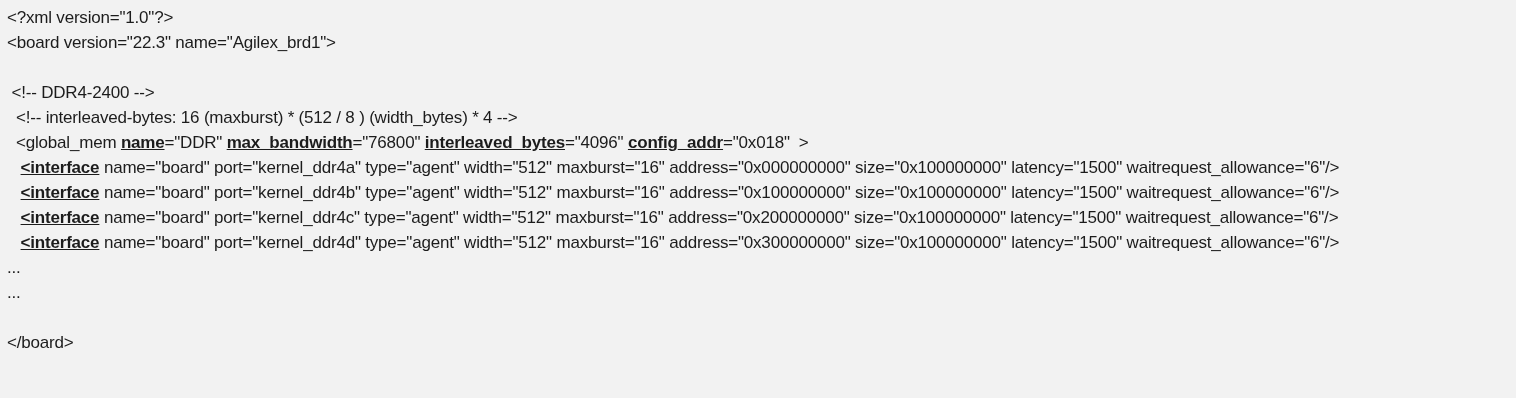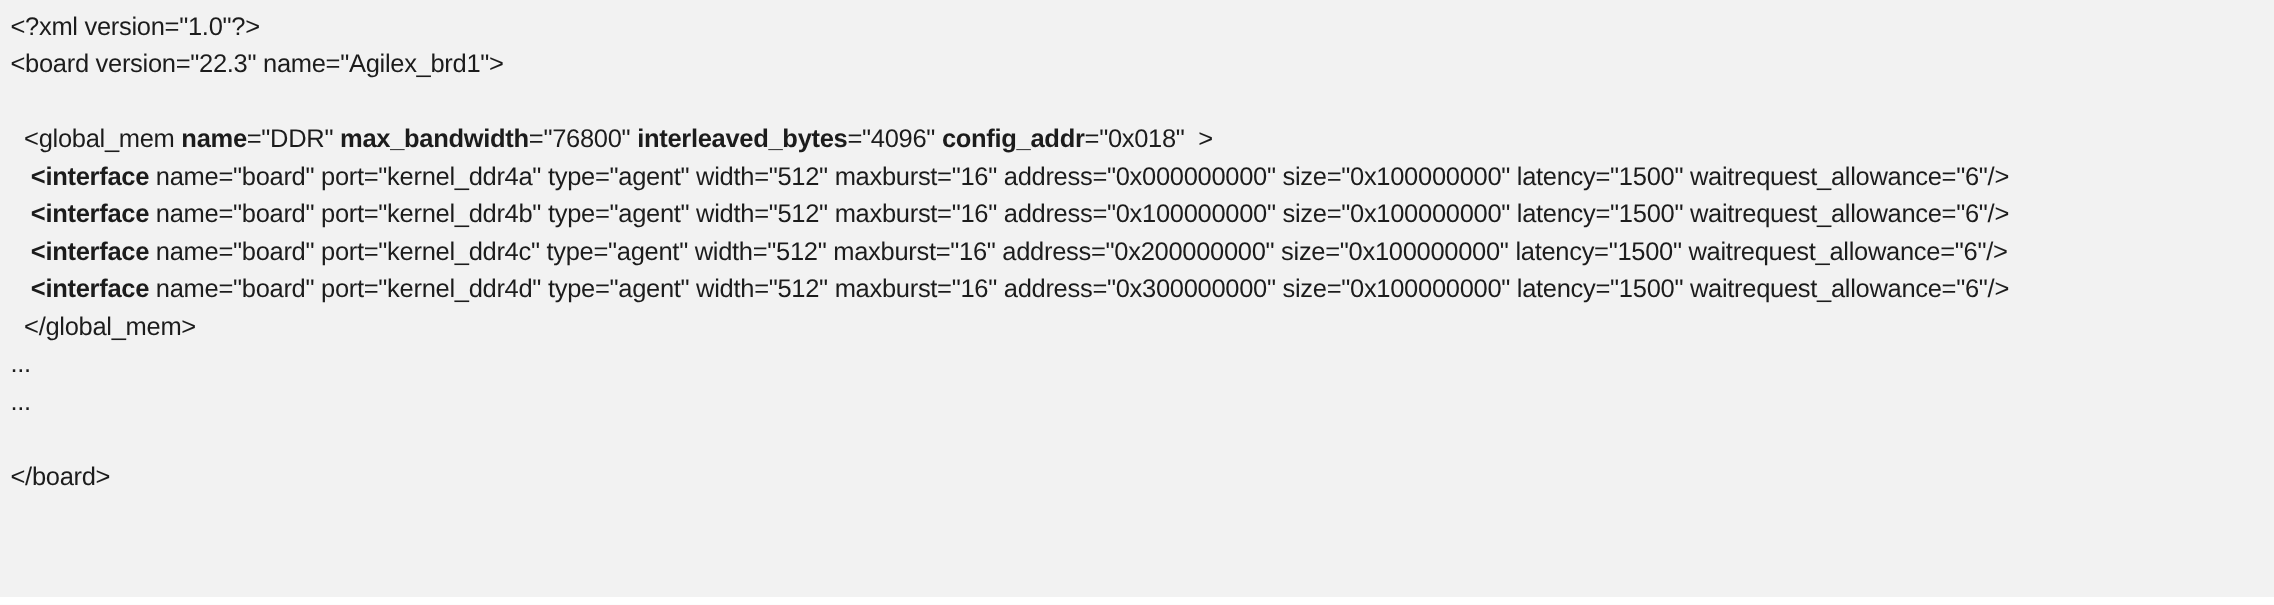--- a/index.html
+++ b/index.html
@@ -22,38 +22,40 @@
     letter-spacing: -0.2px;
     padding: 5px 0 0 7px;
     overflow: hidden;
   }
   .code-line {
     white-space: pre;
     height: 25px;
   }
   .code-line .b {
     font-weight: 700;
+    text-decoration: underline;
   }
   .bottom-strip {
     width: 1516px;
     height: 5px;
     background: #ffffff;
   }
 </style>
 </head>
 <body>
 
 <div class="code-panel" style="background: rgb(242, 242, 242); color: rgb(28, 28, 28);">
     <div class="code-line"><span>&lt;?xml version="1.0"?&gt;</span></div>
     <div class="code-line"><span>&lt;board version="22.3" name="Agilex_brd1"&gt;</span></div>
     <div class="code-line"><span></span></div>
+    <div class="code-line"><span> &lt;!-- DDR4-2400 --&gt;</span></div>
+    <div class="code-line"><span>  &lt;!-- interleaved-bytes: 16 (maxburst) * (512 / 8 ) (width_bytes) * 4 --&gt;</span></div>
     <div class="code-line"><span>  &lt;global_mem </span><span class="b">name</span><span>="DDR" </span><span class="b">max_bandwidth</span><span>="76800" </span><span class="b">interleaved_bytes</span><span>="4096" </span><span class="b">config_addr</span><span>="0x018"  &gt;</span></div>
     <div class="code-line"><span>   </span><span class="b">&lt;interface</span><span> name="board" port="kernel_ddr4a" type="agent" width="512" maxburst="16" address="0x000000000" size="0x100000000" latency="1500" waitrequest_allowance="6"/&gt;</span></div>
     <div class="code-line"><span>   </span><span class="b">&lt;interface</span><span> name="board" port="kernel_ddr4b" type="agent" width="512" maxburst="16" address="0x100000000" size="0x100000000" latency="1500" waitrequest_allowance="6"/&gt;</span></div>
     <div class="code-line"><span>   </span><span class="b">&lt;interface</span><span> name="board" port="kernel_ddr4c" type="agent" width="512" maxburst="16" address="0x200000000" size="0x100000000" latency="1500" waitrequest_allowance="6"/&gt;</span></div>
     <div class="code-line"><span>   </span><span class="b">&lt;interface</span><span> name="board" port="kernel_ddr4d" type="agent" width="512" maxburst="16" address="0x300000000" size="0x100000000" latency="1500" waitrequest_allowance="6"/&gt;</span></div>
-    <div class="code-line"><span>  &lt;/global_mem&gt;</span></div>
     <div class="code-line"><span>...</span></div>
     <div class="code-line"><span>...</span></div>
     <div class="code-line"><span></span></div>
     <div class="code-line"><span>&lt;/board&gt;</span></div>
   </div>
 <div class="bottom-strip"></div>
 
 </body></html>

